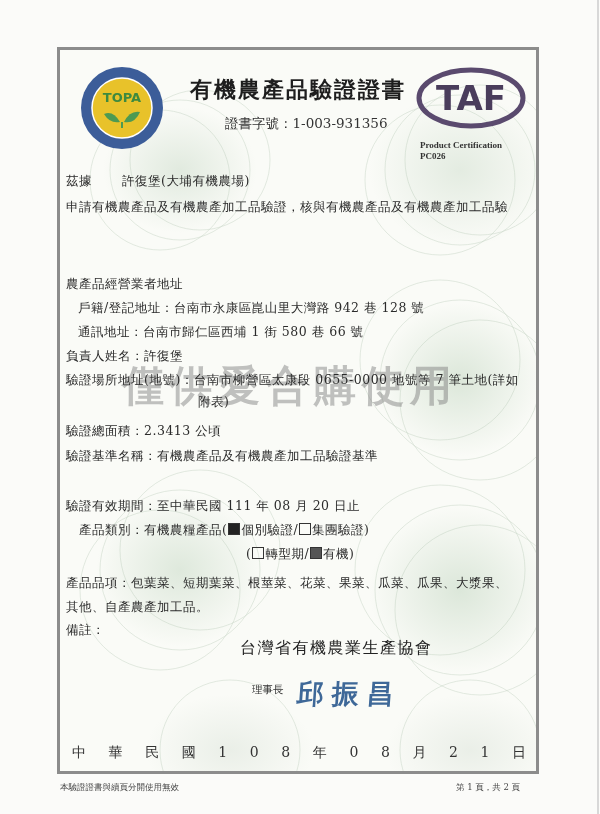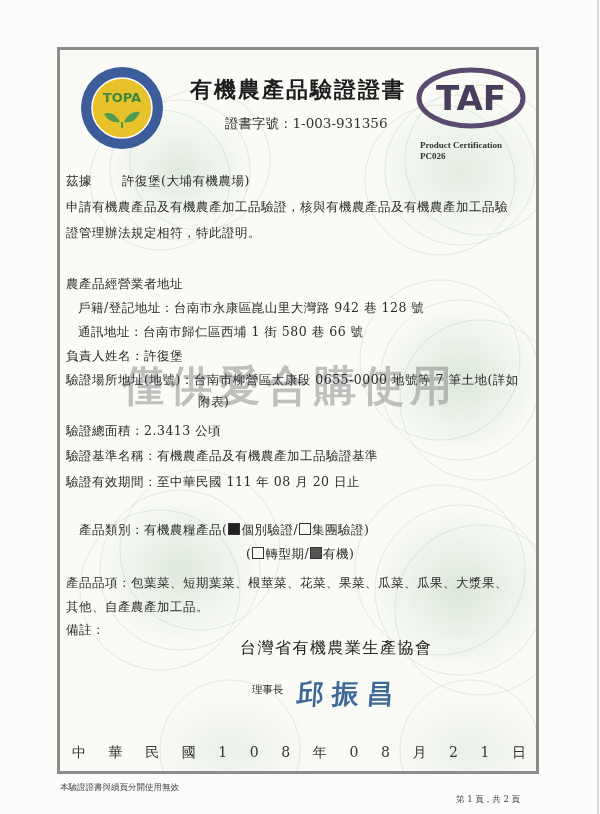--- a/index.html
+++ b/index.html
@@ -37,21 +37,21 @@
   }
   .box { display:inline-block; width:10px; height:10px; border:1px solid #333; vertical-align:-1px; margin:0 1px; }
   .box.filled { background:#222; }
   .box.filled.grey { background:#555; }
   .org { left:180px; top:588px; font-size:16px; letter-spacing:1.5px; white-space:nowrap; color:#222; }
   .orgaddr { left:192px; top:613px; font-size:10.5px; white-space:nowrap; color:#333; }
   .chair-label { left:192px; top:633px; font-size:10.5px; color:#333; }
   .sign { left:237px; top:626px; font-family:"DejaVu Sans", sans-serif; font-size:27px; font-weight:bold; color:#3e6898; letter-spacing:8px; transform:skewX(-4deg); white-space:nowrap; }
   .date-row { position:absolute; left:12px; right:10px; top:694px; display:flex; justify-content:space-between; font-size:14px; color:#333; }
   .footer-left { position:absolute; left:60px; top:782px; font-size:8.5px; color:#444; }
-  .footer-right { position:absolute; left:456px; top:782px; font-size:8.5px; color:#444;margin-top:12px; }
+  .footer-right { position:absolute; left:456px; top:782px; font-size:8.5px; color:#444; }
 </style>
 </head>
 <body>
 
 <div class="edge-line"></div>
 
 <div class="frame">
   <svg class="guilloche" viewBox="0 0 476 721">
     <g fill="none" stroke="#9fb79f" stroke-width="0.5" opacity="0.55">
       <circle cx="120" cy="120" r="70"></circle>
@@ -95,35 +95,34 @@
 
   <div class="abs title">有機農產品驗證證書</div>
   <div class="abs certno">
     <span>證書字號：</span><span>1-003-931356</span>
   </div>
 
   <div class="line" style="top:123px;">
     <span>茲據</span><span style="display:inline-block;width:30px;"></span><span>許復堡(大埔有機農場)</span>
   </div>
   <div class="line" style="top:149px;">申請有機農產品及有機農產加工品驗證，核與有機農產品及有機農產加工品驗</div>
-  <div class="line" style="top:175px;">證管理辦法規定相符，特此證明。</div>
 
   <div class="line" style="top:226px;">農產品經營業者地址</div>
   <div class="line" style="top:250px; left:18px;">戶籍/登記地址：台南市永康區崑山里大灣路 942 巷 128 號</div>
   <div class="line" style="top:274px; left:18px;">通訊地址：台南市歸仁區西埔 1 街 580 巷 66 號</div>
   <div class="line" style="top:298px;">負責人姓名：許復堡</div>
 
   <div class="watermark">僅供愛合購使用</div>
 
   <div class="line" style="top:322px;">驗證場所地址(地號)：台南市柳營區太康段 0655-0000 地號等 7 筆土地(詳如</div>
   <div class="line" style="top:344px; left:138px;">附表)</div>
   <div class="line" style="top:373px;">驗證總面積：2.3413 公頃</div>
 
   <div class="line" style="top:398px;">驗證基準名稱：有機農產品及有機農產加工品驗證基準</div>
-  <div class="line" style="top:424px;">驗證有效期間：至中華民國 111 年 08 月 20 日止</div>
+  <div class="line" style="top:448px;">驗證有效期間：至中華民國 111 年 08 月 20 日止</div>
 
   <div class="line" style="top:472px;margin-left:13px;">
     <span>產品類別：有機農糧產品(</span><span class="box filled"></span><span>個別驗證</span><span>/</span><span class="box"></span><span>集團驗證</span><span>)</span>
   </div>
   <div class="line" style="top:496px; left:170px;margin-left:16px;">
     <span>(</span><span class="box"></span><span>轉型期</span><span>/</span><span class="box filled grey"></span><span>有機</span><span>)</span>
   </div>
 
   <div class="line" style="top:525px;">產品品項：包葉菜、短期葉菜、根莖菜、花菜、果菜、瓜菜、瓜果、大漿果、</div>
   <div class="line" style="top:549px;">其他、自產農產加工品。</div>

